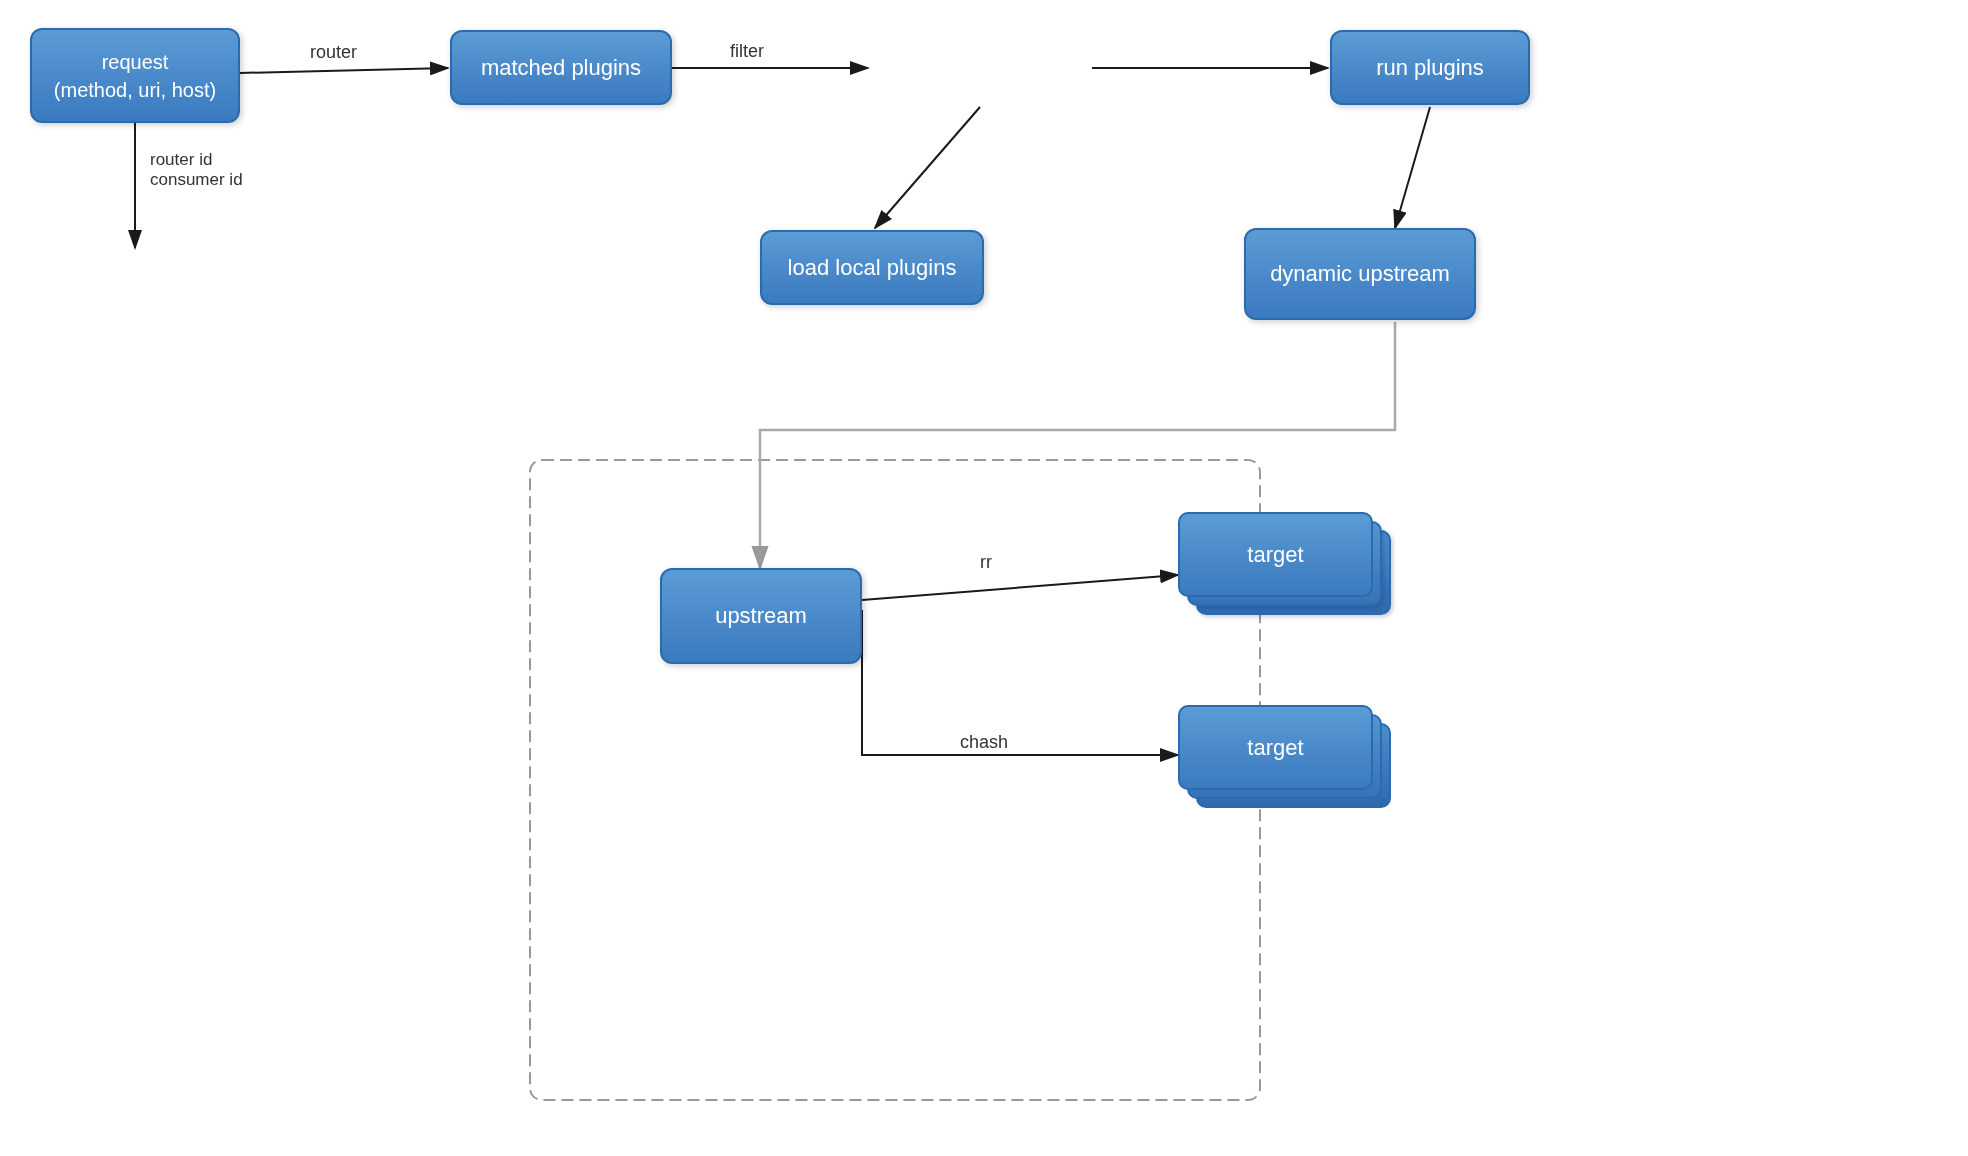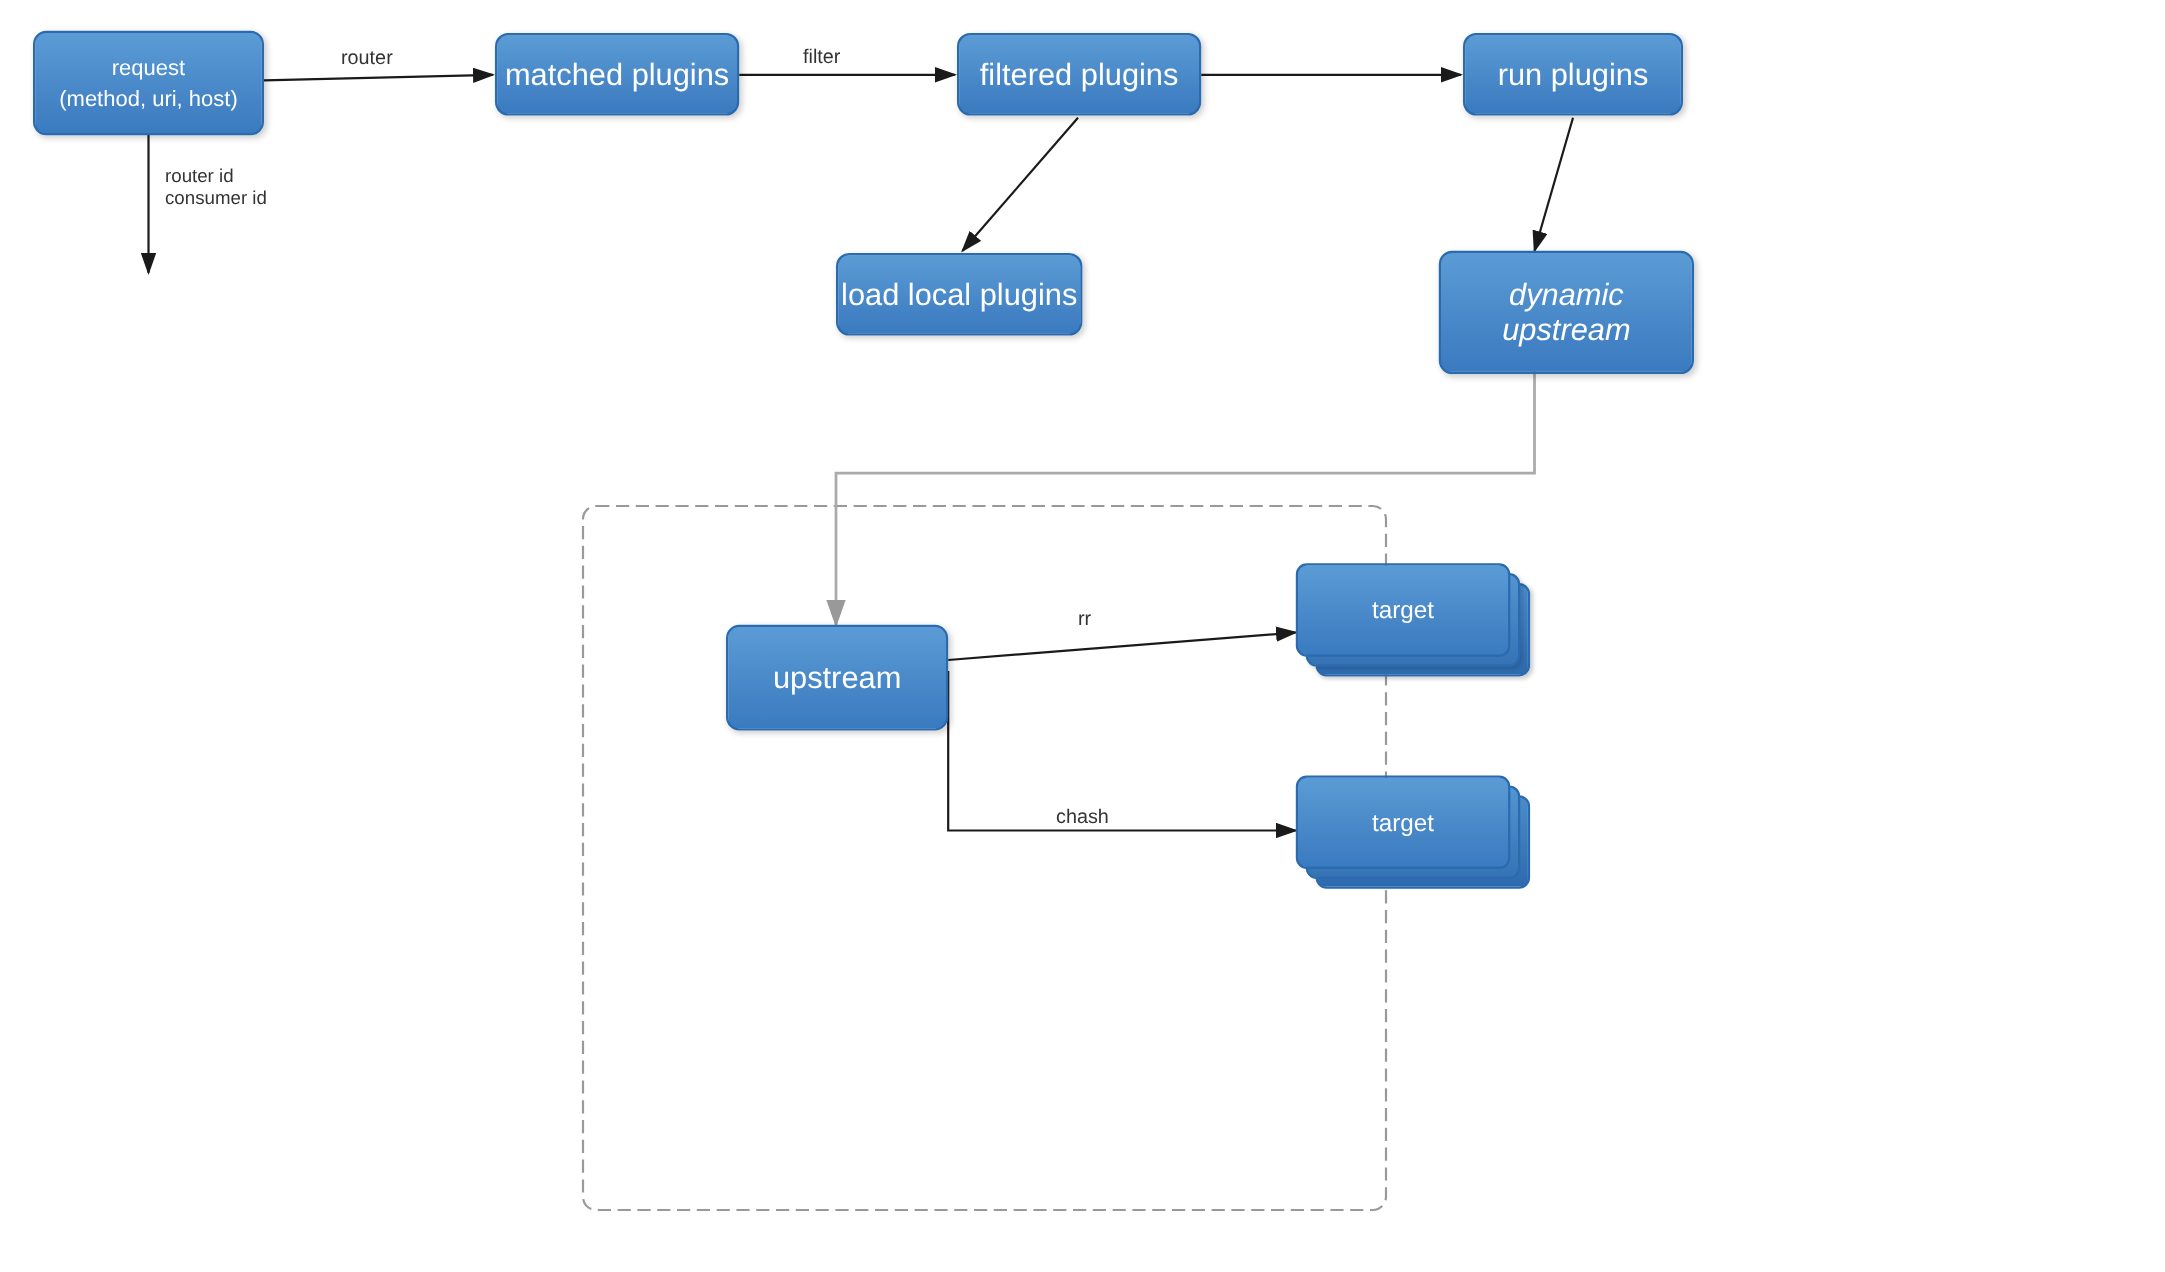--- a/index.html
+++ b/index.html
@@ -19,21 +19,21 @@
     
     .node-rect {
       position: absolute;
       border-radius: 12px;
       background: linear-gradient(180deg, #5b9bd5 0%, #3a7abf 100%);
       color: white;
       display: flex;
       align-items: center;
       justify-content: center;
       text-align: center;
-      font-size: 28px;
+      font-size: 22px;
       font-weight: 500;
       border: 2px solid #2a6aaf;
       box-shadow: 2px 2px 6px rgba(0,0,0,0.2);
     }
     svg.diagram-svg {
       position: absolute;
       top: 0;
       left: 0;
       width: 1968px;
       height: 1156px;
@@ -90,34 +90,31 @@
   </svg>
 
   <div class="node-rect" style="left:30px; top:28px; width:210px; height:95px; font-size:20px; line-height:1.4;">
     <span>request<br>(method, uri, host)</span>
   </div>
 
   <div class="node-rect" style="left:450px; top:30px; width:222px; height:75px;">
     <span>matched plugins</span>
   </div>
 
-  <div class="node-rect" style="left:870px; top:30px; width:222px; height:75px;">
-    <span>filtered plugins</span>
-  </div>
 
   <div class="node-rect" style="left:1330px; top:30px; width:200px; height:75px;">
     <span>run plugins</span>
   </div>
 
 
   <div class="node-rect" style="left:760px; top:230px; width:224px; height:75px;">
     <span>load local plugins</span>
   </div>
 
-  <div class="node-rect" style="left:1308px; top:228px; width:232px; height:112px;font-style:italic;">
+  <div class="node-rect" style="left:1244px; top:228px; width:232px; height:92px;">
     <span>dynamic upstream</span>
   </div>
 
   <div class="node-rect" style="left:660px; top:568px; width:202px; height:96px;">
     <span>upstream</span>
   </div>
 
   <div style="position:absolute; left:1178px; top:512px; width:220px; height:110px;">
 
     <div style="position:absolute; top:18px; left:18px; width:195px; height:85px; border-radius:10px; background:linear-gradient(180deg,#4a8cca,#2e6aad); border:2px solid #2a6aaf; box-shadow:2px 2px 4px rgba(0,0,0,0.2);"></div>

